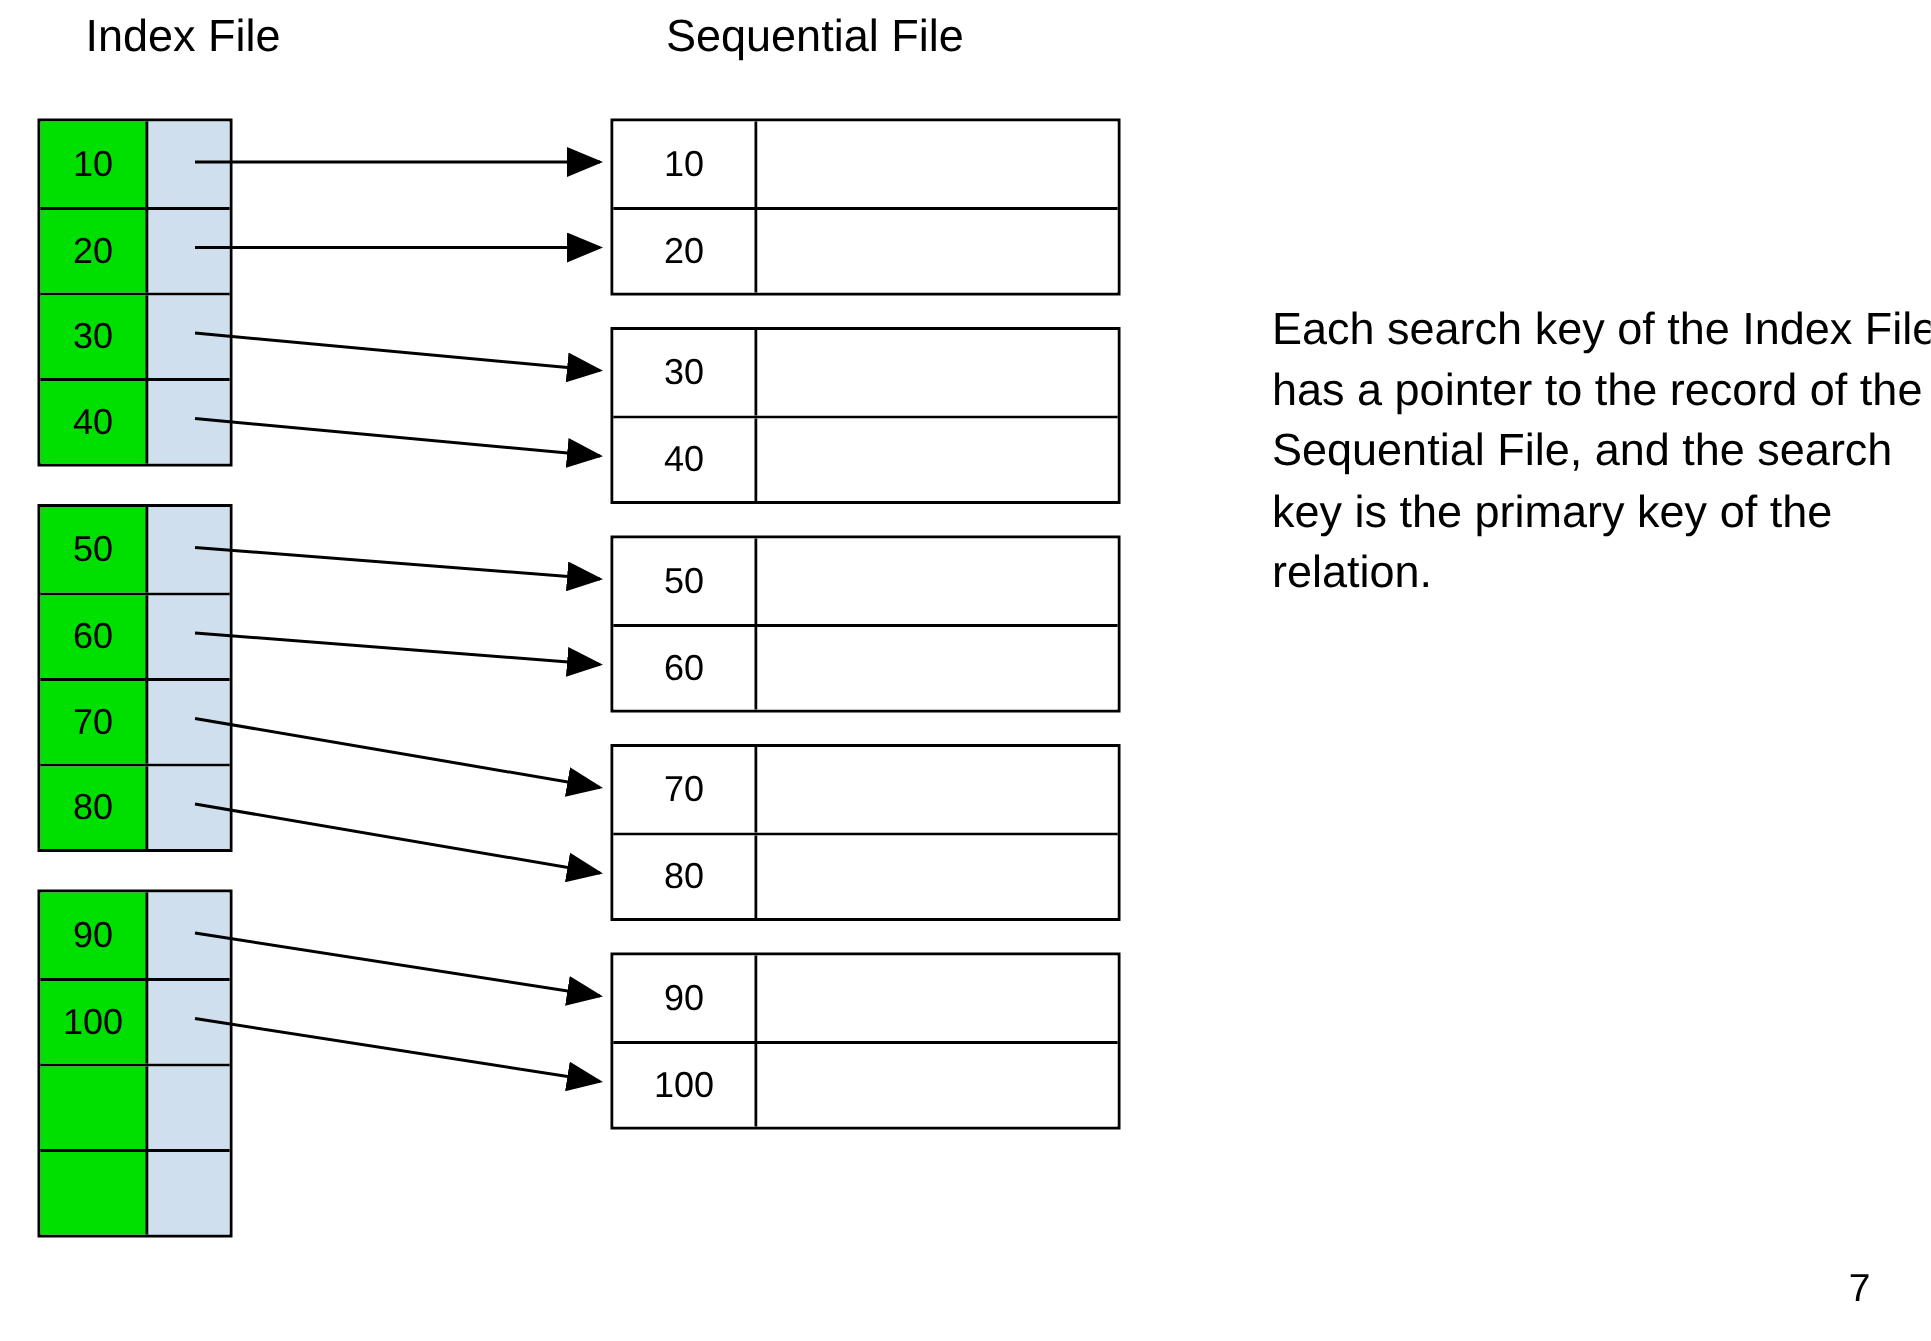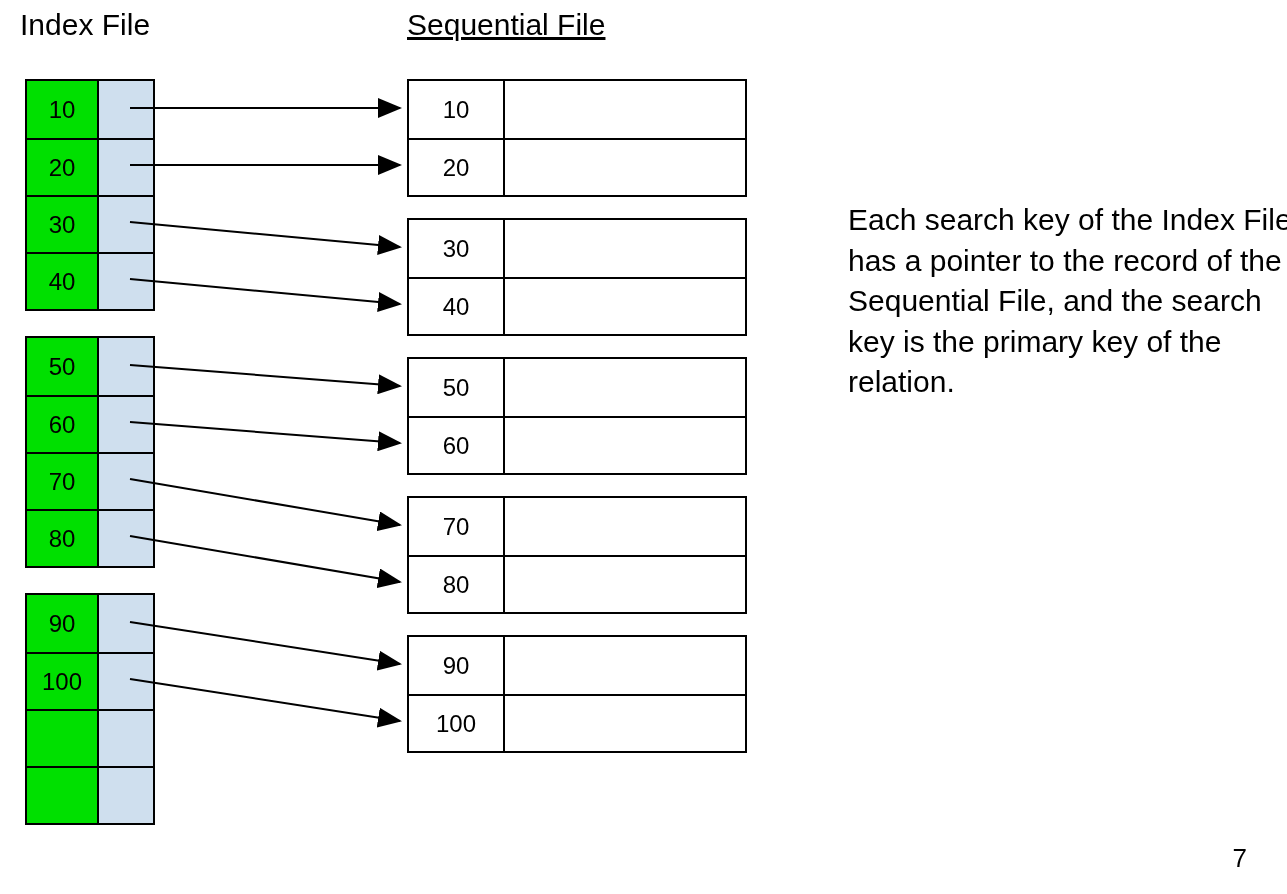--- a/index.html
+++ b/index.html
@@ -8,20 +8,21 @@
     width: 1287px;
     height: 894px;
     background: #ffffff;
     font-family: Arial, Helvetica, sans-serif;
     color: #000000;
     position: relative;
   }
   .label {
     position: absolute;
     font-size: 30px;
+    margin-left: 37px;
   }
   .index-block {
     position: absolute;
     left: 25px;
     width: 130px;
     border: 2px solid #000;
     box-sizing: border-box;
   }
   .index-row {
     display: flex;
@@ -94,21 +95,21 @@
     top: 0;
     width: 1287px;
     height: 894px;
     pointer-events: none;
   }
 </style>
 </head>
 <body>
 
 <div class="label" style="left:20px; top:8px;">Index File</div>
-<div class="label" style="left:407px; top:8px;text-decoration:underline;">Sequential File</div>
+<div class="label" style="left:407px; top:8px;">Sequential File</div>
 
 <div id="index-container">
     <div class="index-block" style="top: 79px;">
       <div class="index-row">
         <div class="index-key">10</div>
         <div class="index-ptr"></div>
       </div>
       <div class="index-row">
         <div class="index-key">20</div>
         <div class="index-ptr"></div>

